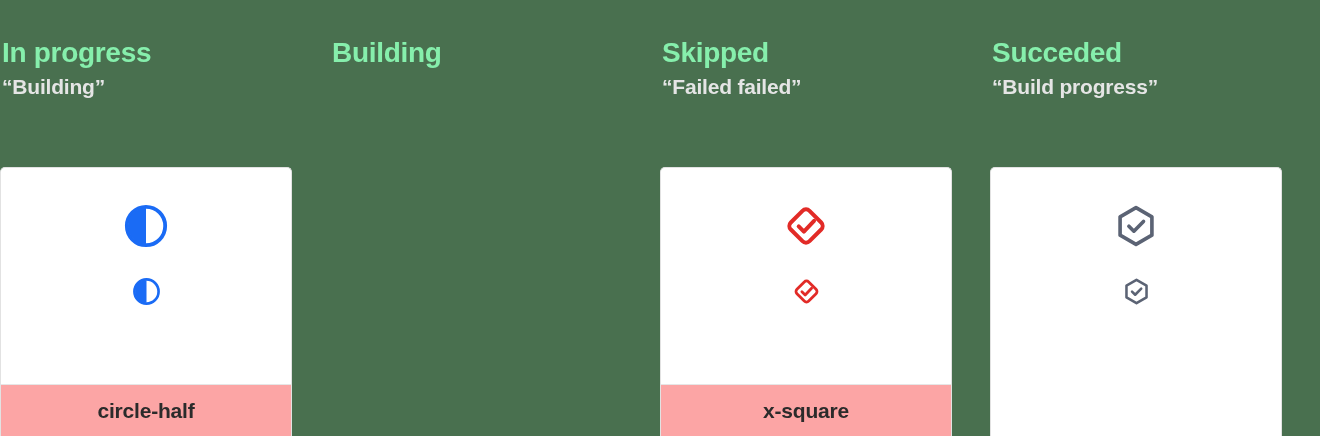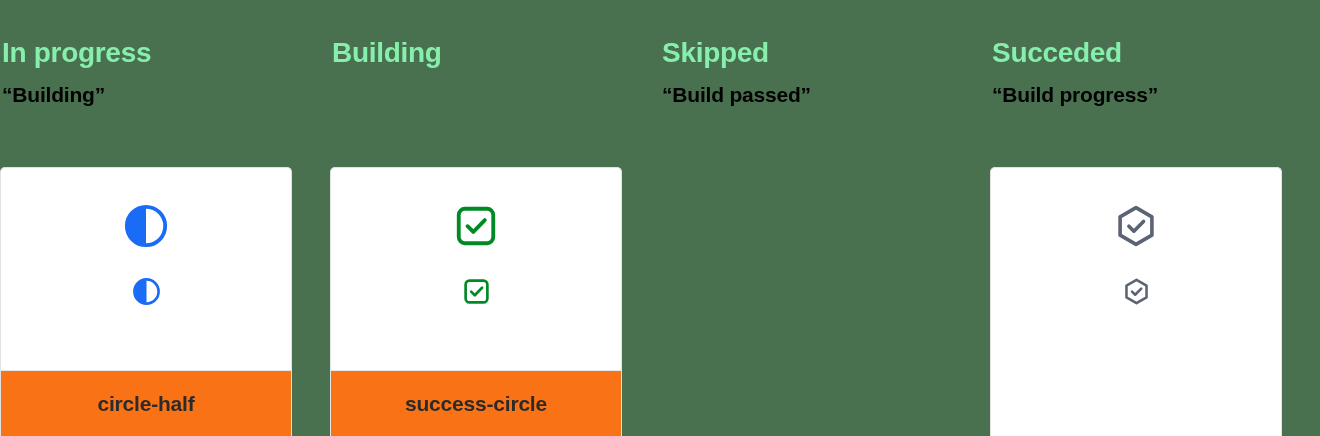--- a/index.html
+++ b/index.html
@@ -35,23 +35,23 @@
     color: #86efac;
     letter-spacing: -0.3px;
     margin-top: 38px;
     line-height: 1.1;
     white-space: nowrap;
   }
 
   .subtitle {
     font-size: 21px;
     font-weight: 700;
-    color: #000000;
+    color: #e5e5e5;
     letter-spacing: -0.2px;
-    margin-top: 14px;
+    margin-top: 6px;
     line-height: 1.1;
     white-space: nowrap;
   }
 
   .card {
     position: absolute;
     top: 167px;
     left: 0;
     width: 292px;
     height: 269px;
@@ -80,22 +80,22 @@
     justify-content: center;
   }
 
   .icon-large { width: 48px; height: 48px; }
   .icon-small { width: 30px; height: 30px; }
 
   .icon-large svg { width: 46px; height: 46px; display: block; }
   .icon-small svg { width: 29px; height: 29px; display: block; }
 
   .card-footer {
-    height: 66px;
-    background: #f97316;
+    height: 52px;
+    background: #fca5a5;
     border-top: 1px solid #E6E6E6;
     display: flex;
     align-items: center;
     justify-content: center;
   }
 
   .card-label {
     font-size: 21px;
     font-weight: 700;
     color: #2B2B2B;
@@ -126,44 +126,48 @@
         </span>
       </div>
       <div class="card-footer">
         <span class="card-label">circle-half</span>
       </div>
     </div>
   </div>
 
   <div class="column">
     <div class="heading">Building</div>
+  </div>
+
+  <div class="column">
+    <div class="heading">Skipped</div>
+    <div class="subtitle">“Failed failed”</div>
     <div class="card">
       <div class="card-body">
         <span class="icon-large">
           <svg viewBox="0 0 24 24" fill="none">
-            <rect x="3" y="3" width="18" height="18" rx="3.2" stroke="#008A23" stroke-width="2"></rect>
-            <path d="M7.6 12.1 L10.6 15.1 L16.6 8.9" stroke="#008A23" stroke-width="2" stroke-linecap="round" stroke-linejoin="round"></path>
+            <g transform="rotate(45 12 12)">
+              <rect x="5.1" y="5.1" width="13.8" height="13.8" rx="2.6" stroke="#E22B27" stroke-width="2.1"></rect>
+            </g>
+            <path d="M8.2 12.2 L10.9 14.9 L16.2 9.3" stroke="#E22B27" stroke-width="2.1" stroke-linecap="round" stroke-linejoin="round"></path>
           </svg>
         </span>
         <span class="icon-small">
           <svg viewBox="0 0 24 24" fill="none">
-            <rect x="3" y="3" width="18" height="18" rx="3.2" stroke="#008A23" stroke-width="2.2"></rect>
-            <path d="M7.6 12.1 L10.6 15.1 L16.6 8.9" stroke="#008A23" stroke-width="2.2" stroke-linecap="round" stroke-linejoin="round"></path>
+            <g transform="rotate(45 12 12)">
+              <rect x="5.1" y="5.1" width="13.8" height="13.8" rx="2.6" stroke="#E22B27" stroke-width="2.3"></rect>
+            </g>
+            <path d="M8.2 12.2 L10.9 14.9 L16.2 9.3" stroke="#E22B27" stroke-width="2.3" stroke-linecap="round" stroke-linejoin="round"></path>
           </svg>
         </span>
       </div>
       <div class="card-footer">
-        <span class="card-label">success-circle</span>
+        <span class="card-label">x-square</span>
       </div>
     </div>
-  </div>
-
-  <div class="column">
-    <div class="heading">Skipped</div>
-    <div class="subtitle">“Build passed”</div>
   </div>
 
   <div class="column">
     <div class="heading">Succeded</div>
     <div class="subtitle">“Build progress”</div>
     <div class="card">
       <div class="card-body">
         <span class="icon-large">
           <svg viewBox="0 0 24 24" fill="none">
             <path d="M12 2.4 L20.3 7.2 L20.3 16.8 L12 21.6 L3.7 16.8 L3.7 7.2 Z" stroke="#5B6374" stroke-width="1.9" stroke-linejoin="round"></path>

